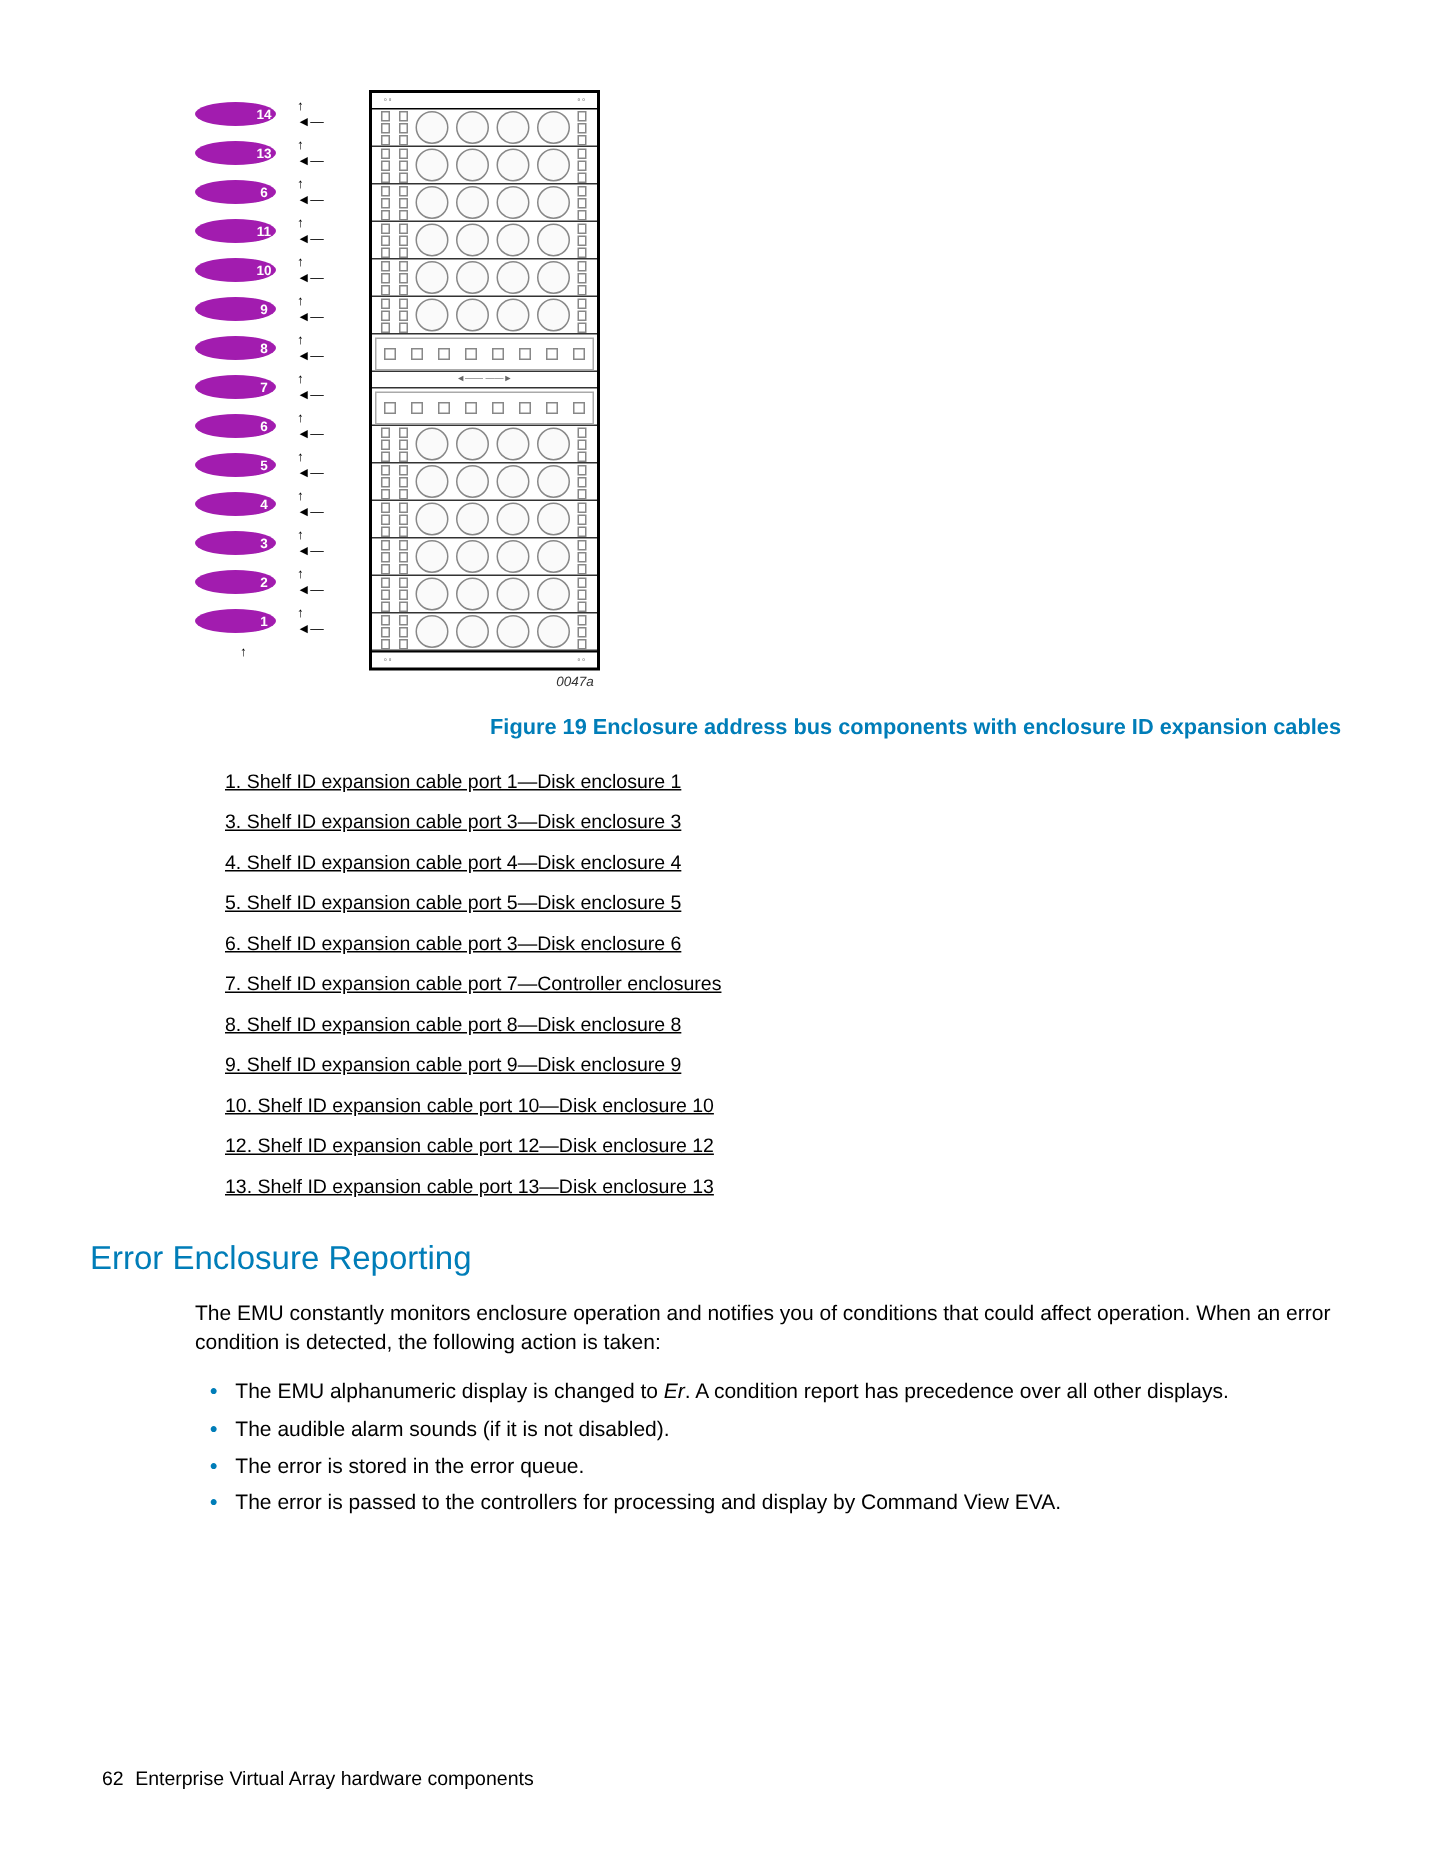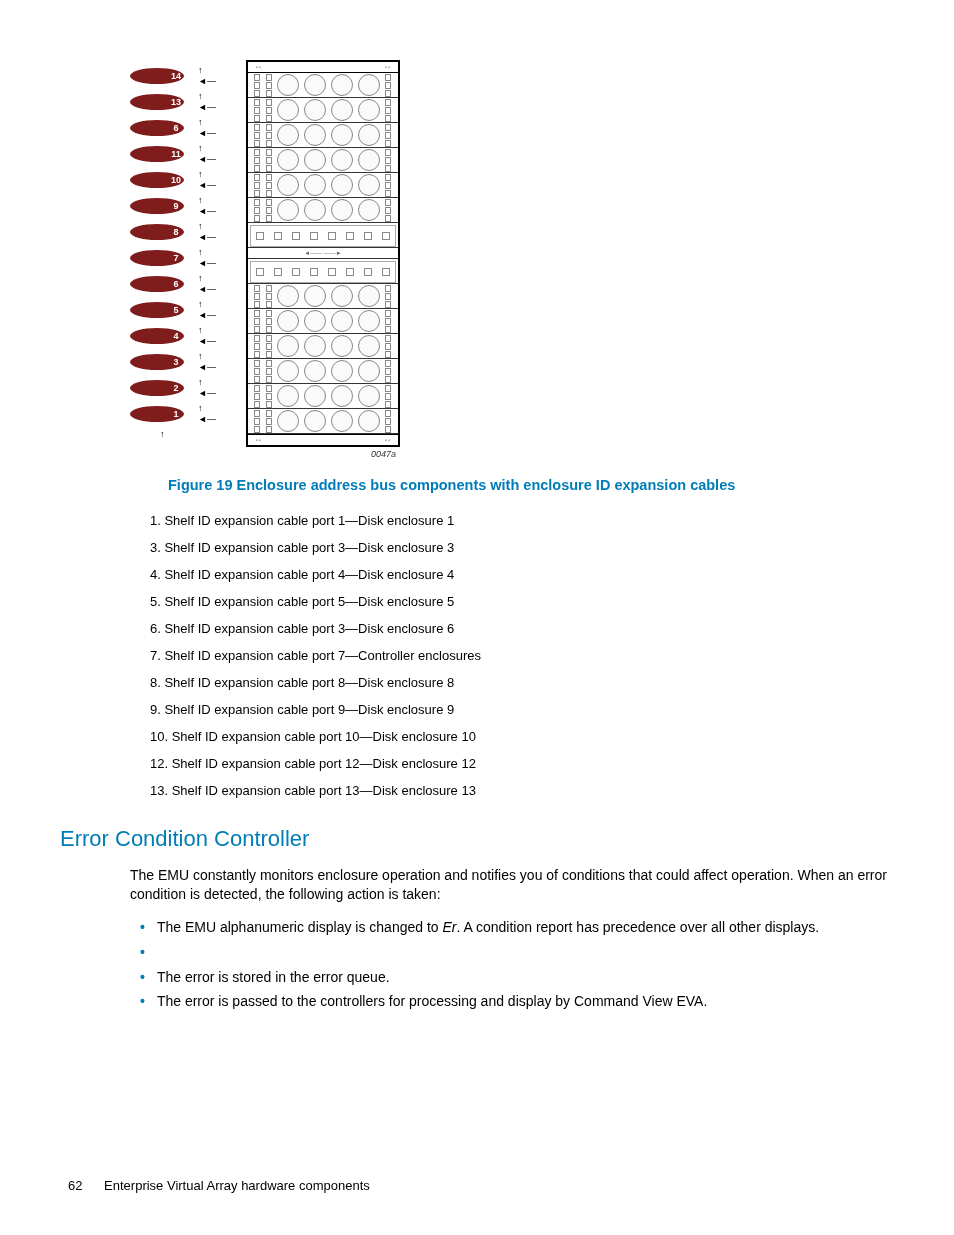--- a/index.html
+++ b/index.html
@@ -35,21 +35,21 @@
   }
   .callout-row {
     display: flex;
     align-items: center;
     margin-bottom: 6px;
   }
   .callout-circle {
     width: 16px;
     height: 16px;
     border-radius: 50%;
-    background: #7f1d1d;
+    background: #a21caf;
     color: #fff;
     font-size: 9px;
     font-weight: bold;
     display: flex;
     align-items: center;
     justify-content: center;
     line-height: 1;
     padding-left: 38px;
   }
   .arrow-pair {
@@ -133,28 +133,30 @@
     padding-right: 4px;
     padding-top: 2px;
     font-style: italic;
   }
   .figure-caption {
     color: #007db8;
     font-weight: bold;
     font-size: 14.5px;
     margin-top: 18px;
     margin-bottom: 20px;
-    margin-left: 108px;
+    margin-left: 78px;
+    text-align: right;
   }
   .legend-list {
     margin-left: 90px;
     font-size: 13px;
   }
   .legend-item {
     margin-bottom: 12px;
+    text-decoration: underline;
   }
   .section-heading {
     color: #007db8;
     font-size: 22px;
     font-weight: normal;
     margin-top: 28px;
     margin-bottom: 10px;
     margin-left: 0;
     font-family: Arial, Helvetica, sans-serif;
   }
@@ -179,21 +181,21 @@
   }
   .italic { font-style: italic; }
   .footer {
     position: absolute;
     bottom: 42px;
     left: 68px;
     font-size: 13px;
     color: #000;
   }
   .footer .pageno {
-    margin-right: 18px;
+    margin-right: 4px;
   }
 </style>
 </head>
 <body>
 
 <div class="page">
 
   <div class="figure-area">
     <div class="rack-diagram">
 
@@ -605,31 +607,32 @@
       <div class="legend-item">5. Shelf ID expansion cable port 5—Disk enclosure 5</div>
       <div class="legend-item">6. Shelf ID expansion cable port 3—Disk enclosure 6</div>
       <div class="legend-item">7. Shelf ID expansion cable port 7—Controller enclosures</div>
       <div class="legend-item">8. Shelf ID expansion cable port 8—Disk enclosure 8</div>
       <div class="legend-item">9. Shelf ID expansion cable port 9—Disk enclosure 9</div>
       <div class="legend-item">10. Shelf ID expansion cable port 10—Disk enclosure 10</div>
       <div class="legend-item">12. Shelf ID expansion cable port 12—Disk enclosure 12</div>
       <div class="legend-item">13. Shelf ID expansion cable port 13—Disk enclosure 13</div>
     </div>
 
-  <h2 class="section-heading">Error Condition Controller</h2>
+  <h2 class="section-heading">Error Enclosure Reporting</h2>
 
   <p class="body-text">The EMU constantly monitors enclosure operation and notifies you of conditions that could affect operation. When an error condition is detected, the following action is taken:</p>
 
   <div class="bullet-list" id="bullets">
       <div class="bullet-item">
         <span class="bullet-dot">•</span>
         <span>The EMU alphanumeric display is changed to <span class="italic">Er</span>. A condition report has precedence over all other displays.</span>
       </div>
       <div class="bullet-item">
         <span class="bullet-dot">•</span>
+        <span>The audible alarm sounds (if it is not disabled).</span>
       </div>
       <div class="bullet-item">
         <span class="bullet-dot">•</span>
         <span>The error is stored in the error queue.</span>
       </div>
       <div class="bullet-item">
         <span class="bullet-dot">•</span>
         <span>The error is passed to the controllers for processing and display by Command View EVA.</span>
       </div>
     </div>

